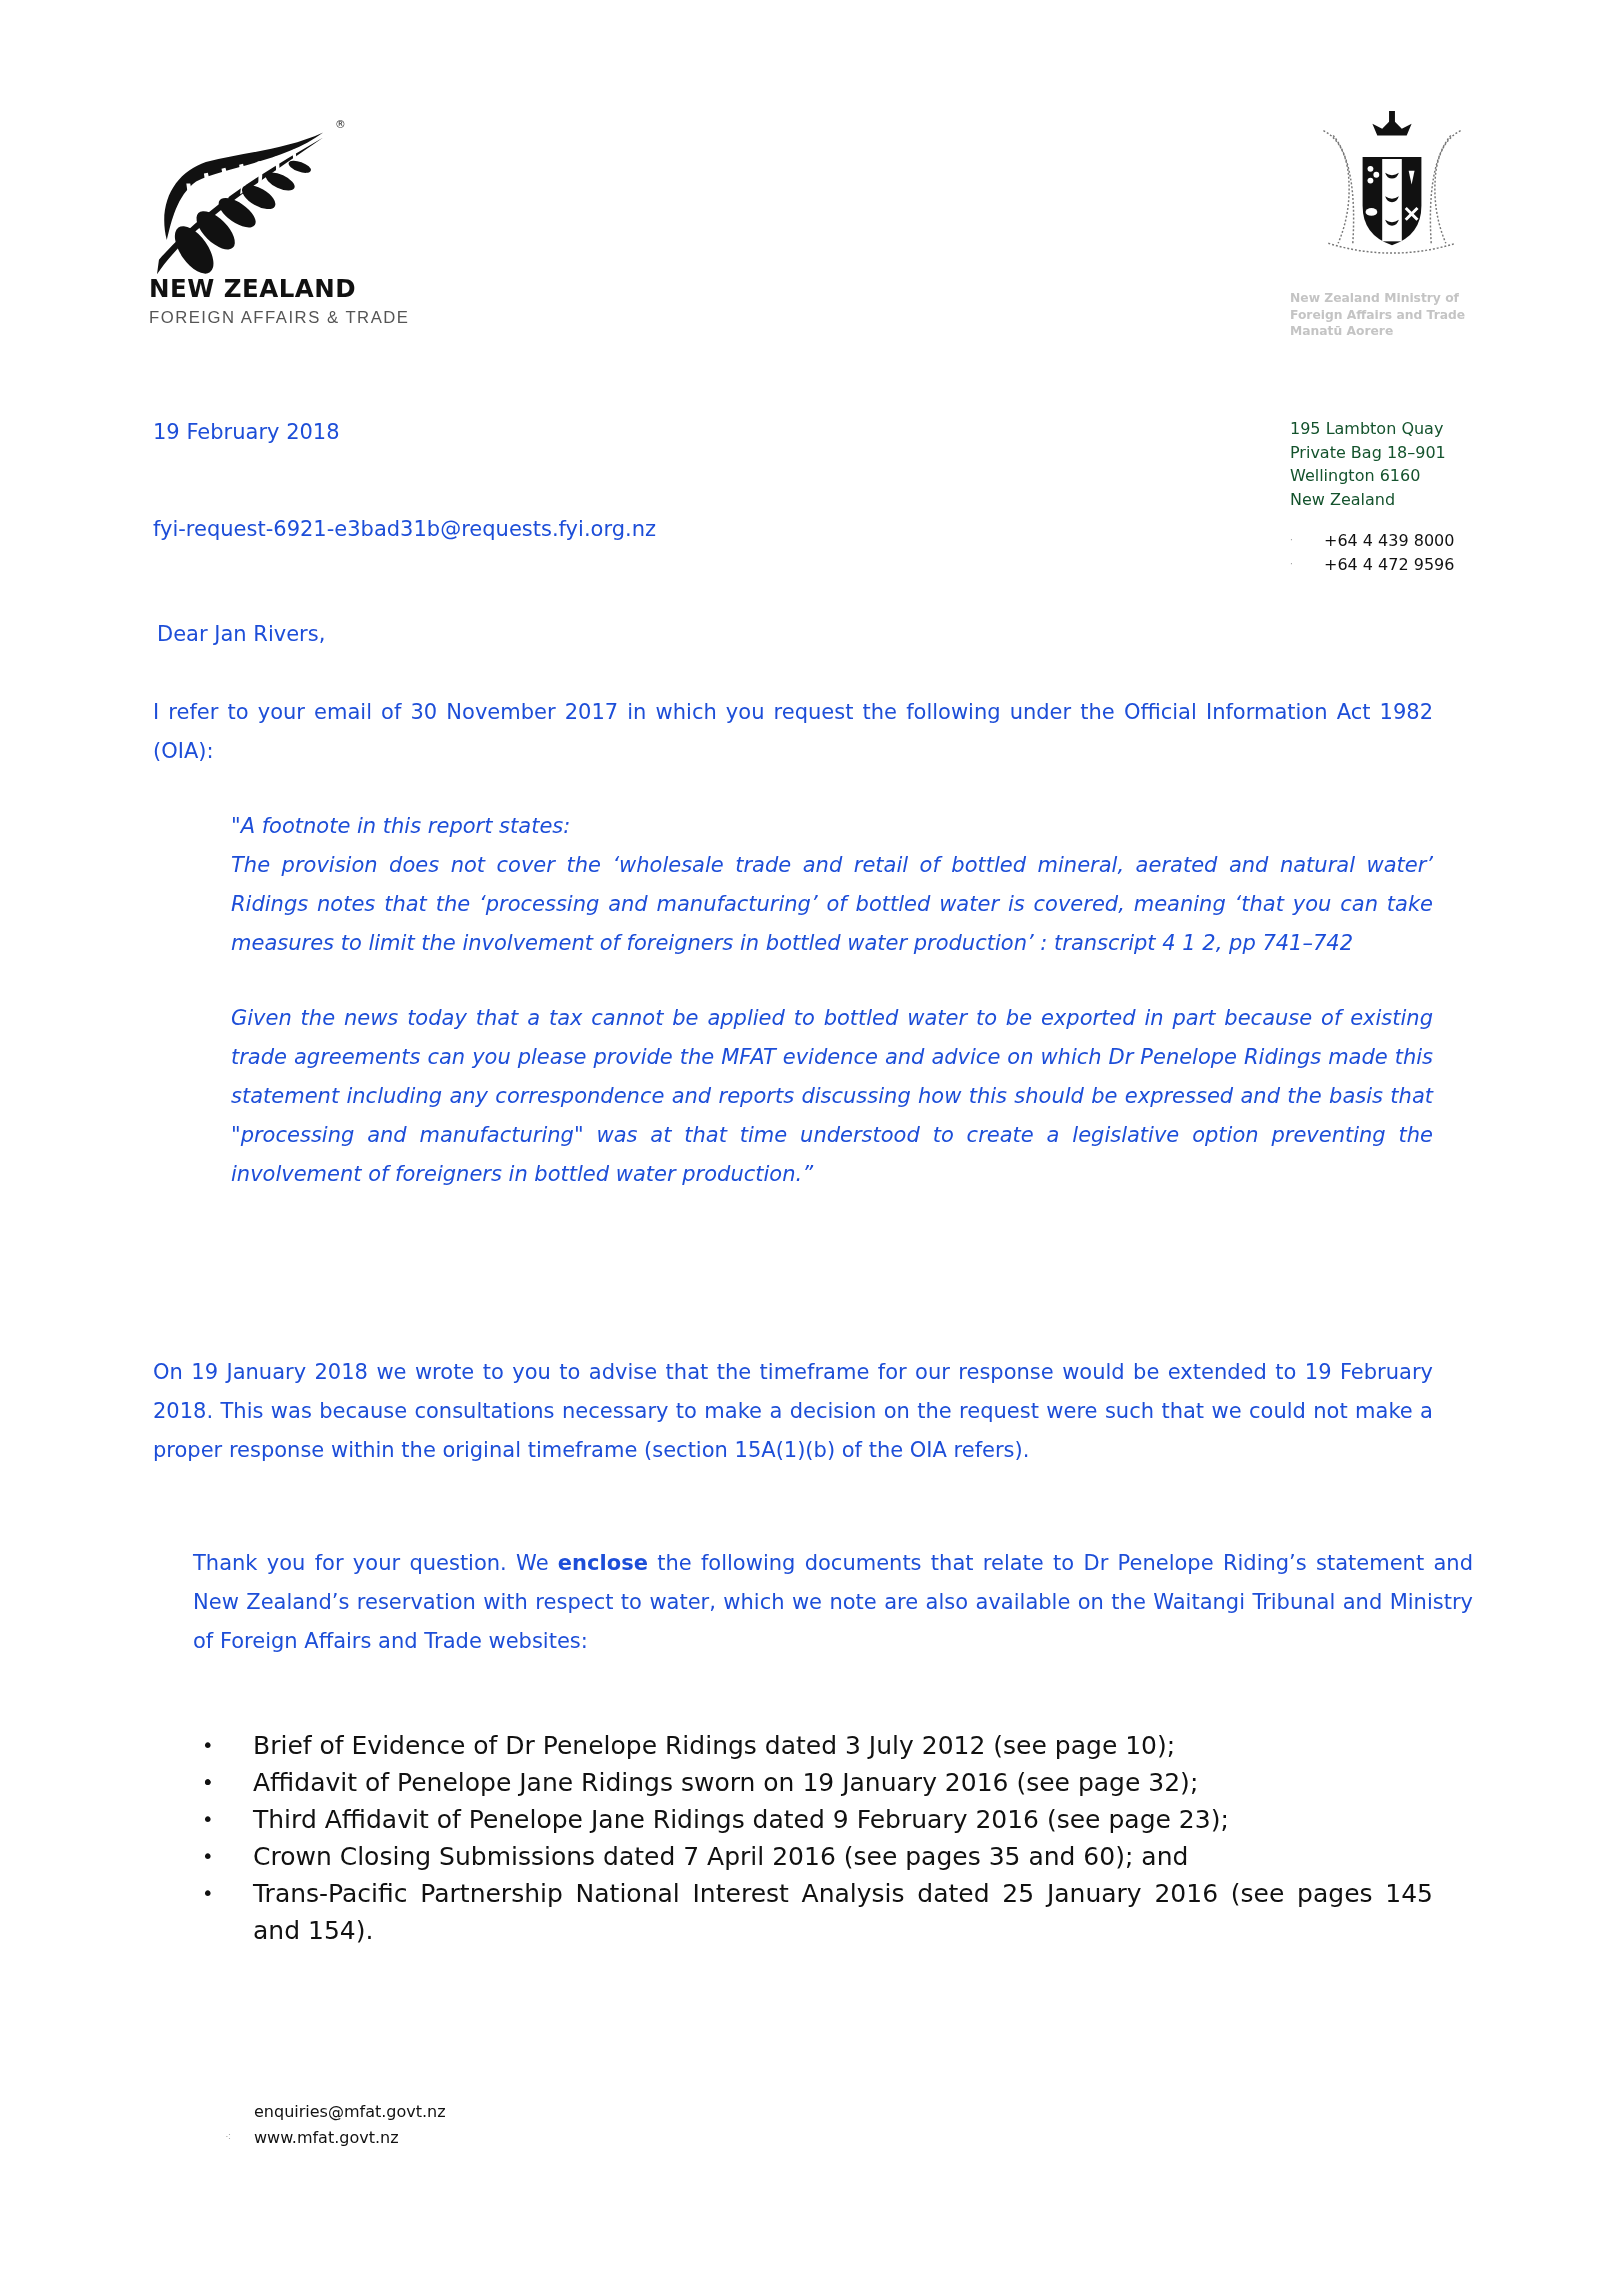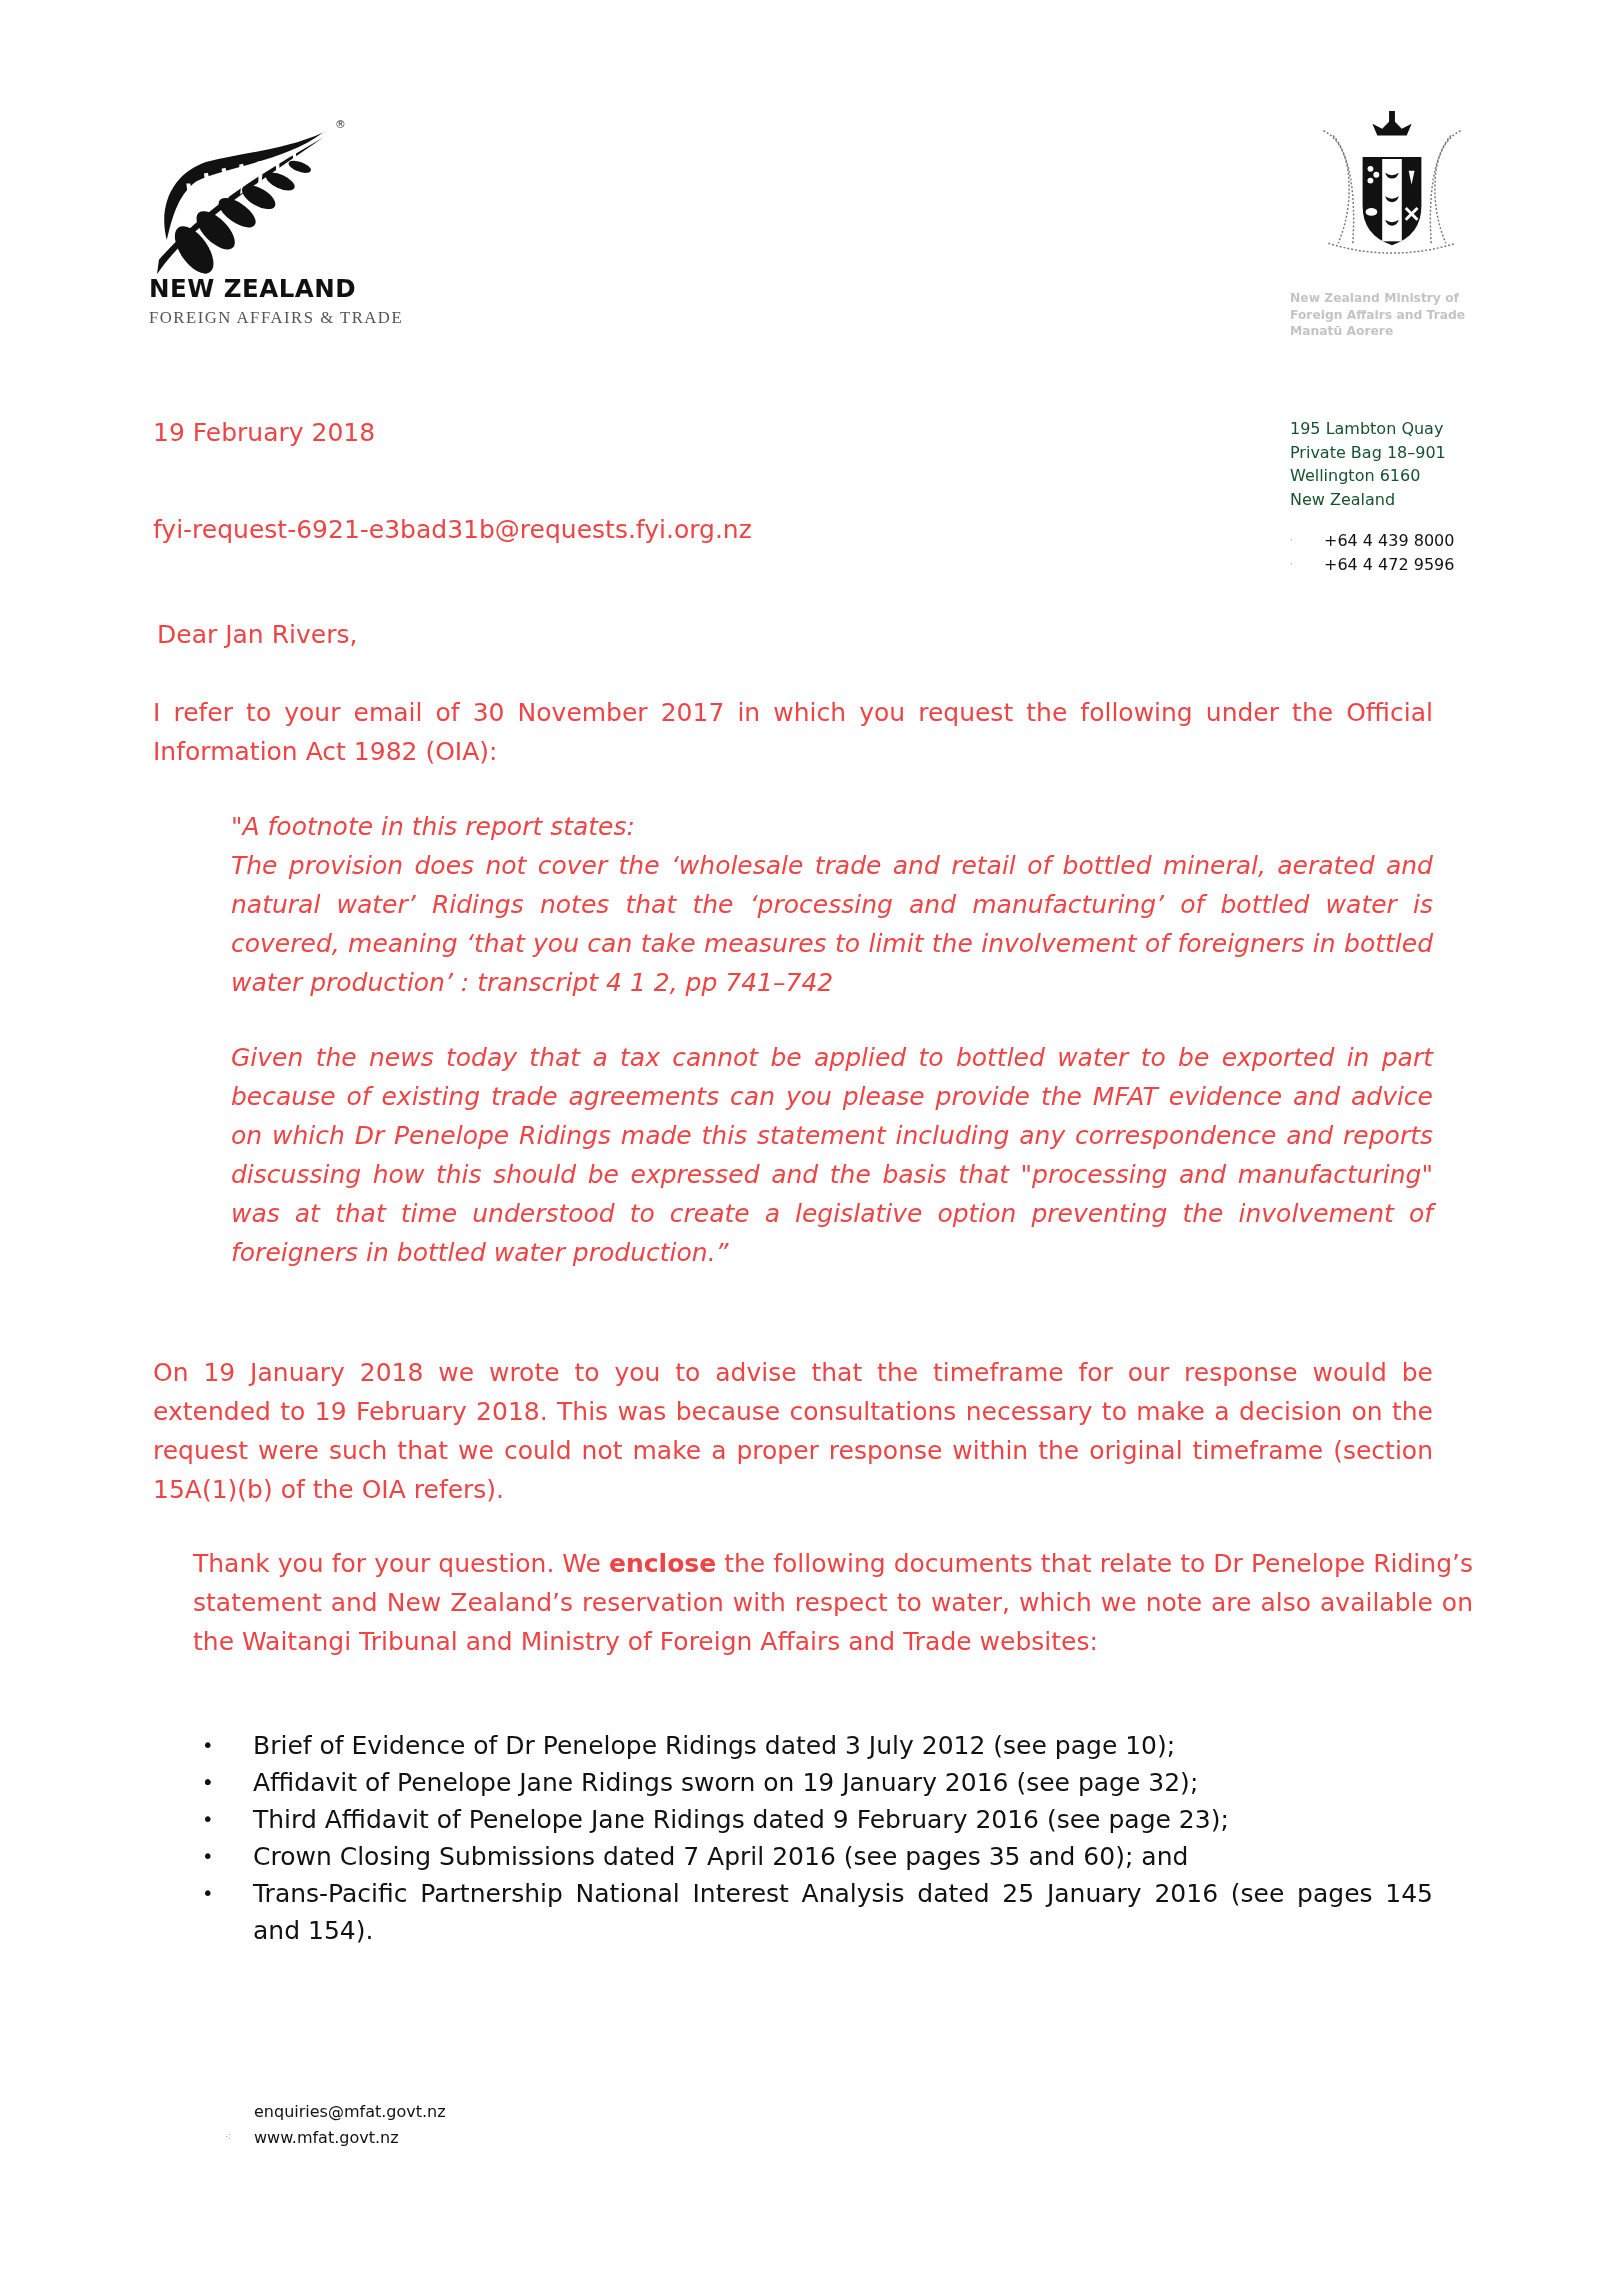--- a/index.html
+++ b/index.html
@@ -4,36 +4,36 @@
 <style>
   html, body { margin: 0; padding: 0; background: #ffffff; }
   body { width: 1621px; height: 2294px; position: relative; overflow: hidden;
          font-family: "DejaVu Sans", sans-serif; color: #111; }
   .abs { position: absolute; }
 
   
   #fern { left: 147px; top: 113px; width: 196px; height: 176px; }
   #logo-title { left: 149px; top: 274px; font-family: "DejaVu Sans", sans-serif; font-weight: bold;
                 font-size: 24.5px; letter-spacing: 0.5px; color: #111; }
-  #logo-sub { left: 149px; top: 308px; font-family: Liberation Serif, serif; font-size: 16.7px;
+  #logo-sub { left: 149px; top: 308px; font-family: Liberation Sans, sans-serif; font-size: 16.7px;
               letter-spacing: 1.5px; color: #555; }
   #registered { left: 335px; top: 118px; font-size: 10.8px; color: #333; }
 
   
   #crest { left: 1294px; top: 106px; width: 196px; height: 157px; }
   #crest-caption { left: 1290px; top: 290px; width: 225px; font-size: 12.3px; line-height: 16.7px; color: #c4c4c4; font-weight: bold; }
 
   
   #address { left: 1290px; top: 417px; font-size: 16px; line-height: 23.5px; color: #14532d; }
   #phones { left: 1290px; top: 529px; font-size: 16px; line-height: 23.5px; color: #111; }
   .phone-row { display: flex; align-items: center; }
   .phone-dot { width: 34px; color: #999; font-size: 8.8px; }
 
   
-  .body-text { font-size: 25px; line-height: 39px; color: #ef4444; }
+  .body-text { font-size: 21px; line-height: 39px; color: #1d4ed8; }
   #date { left: 153px; top: 413px; }
   #recipient { left: 153px; top: 510px; }
   #salutation { left: 157px; top: 615px; }
   #para1 { left: 153px; top: 693px; width: 1280px; text-align: justify; }
   #quote { left: 231px; top: 807px; width: 1202px; font-style: italic; text-align: justify; }
   #quote p { margin: 0; }
   #quote .gap { height: 36px; }
   #para2 { left: 153px; top: 1353px; width: 1280px; text-align: justify; }
   #para3 { left: 153px; top: 1544px; width: 1280px; text-align: justify; margin-left: 40px; }
   #para3 b { font-weight: bold; }

